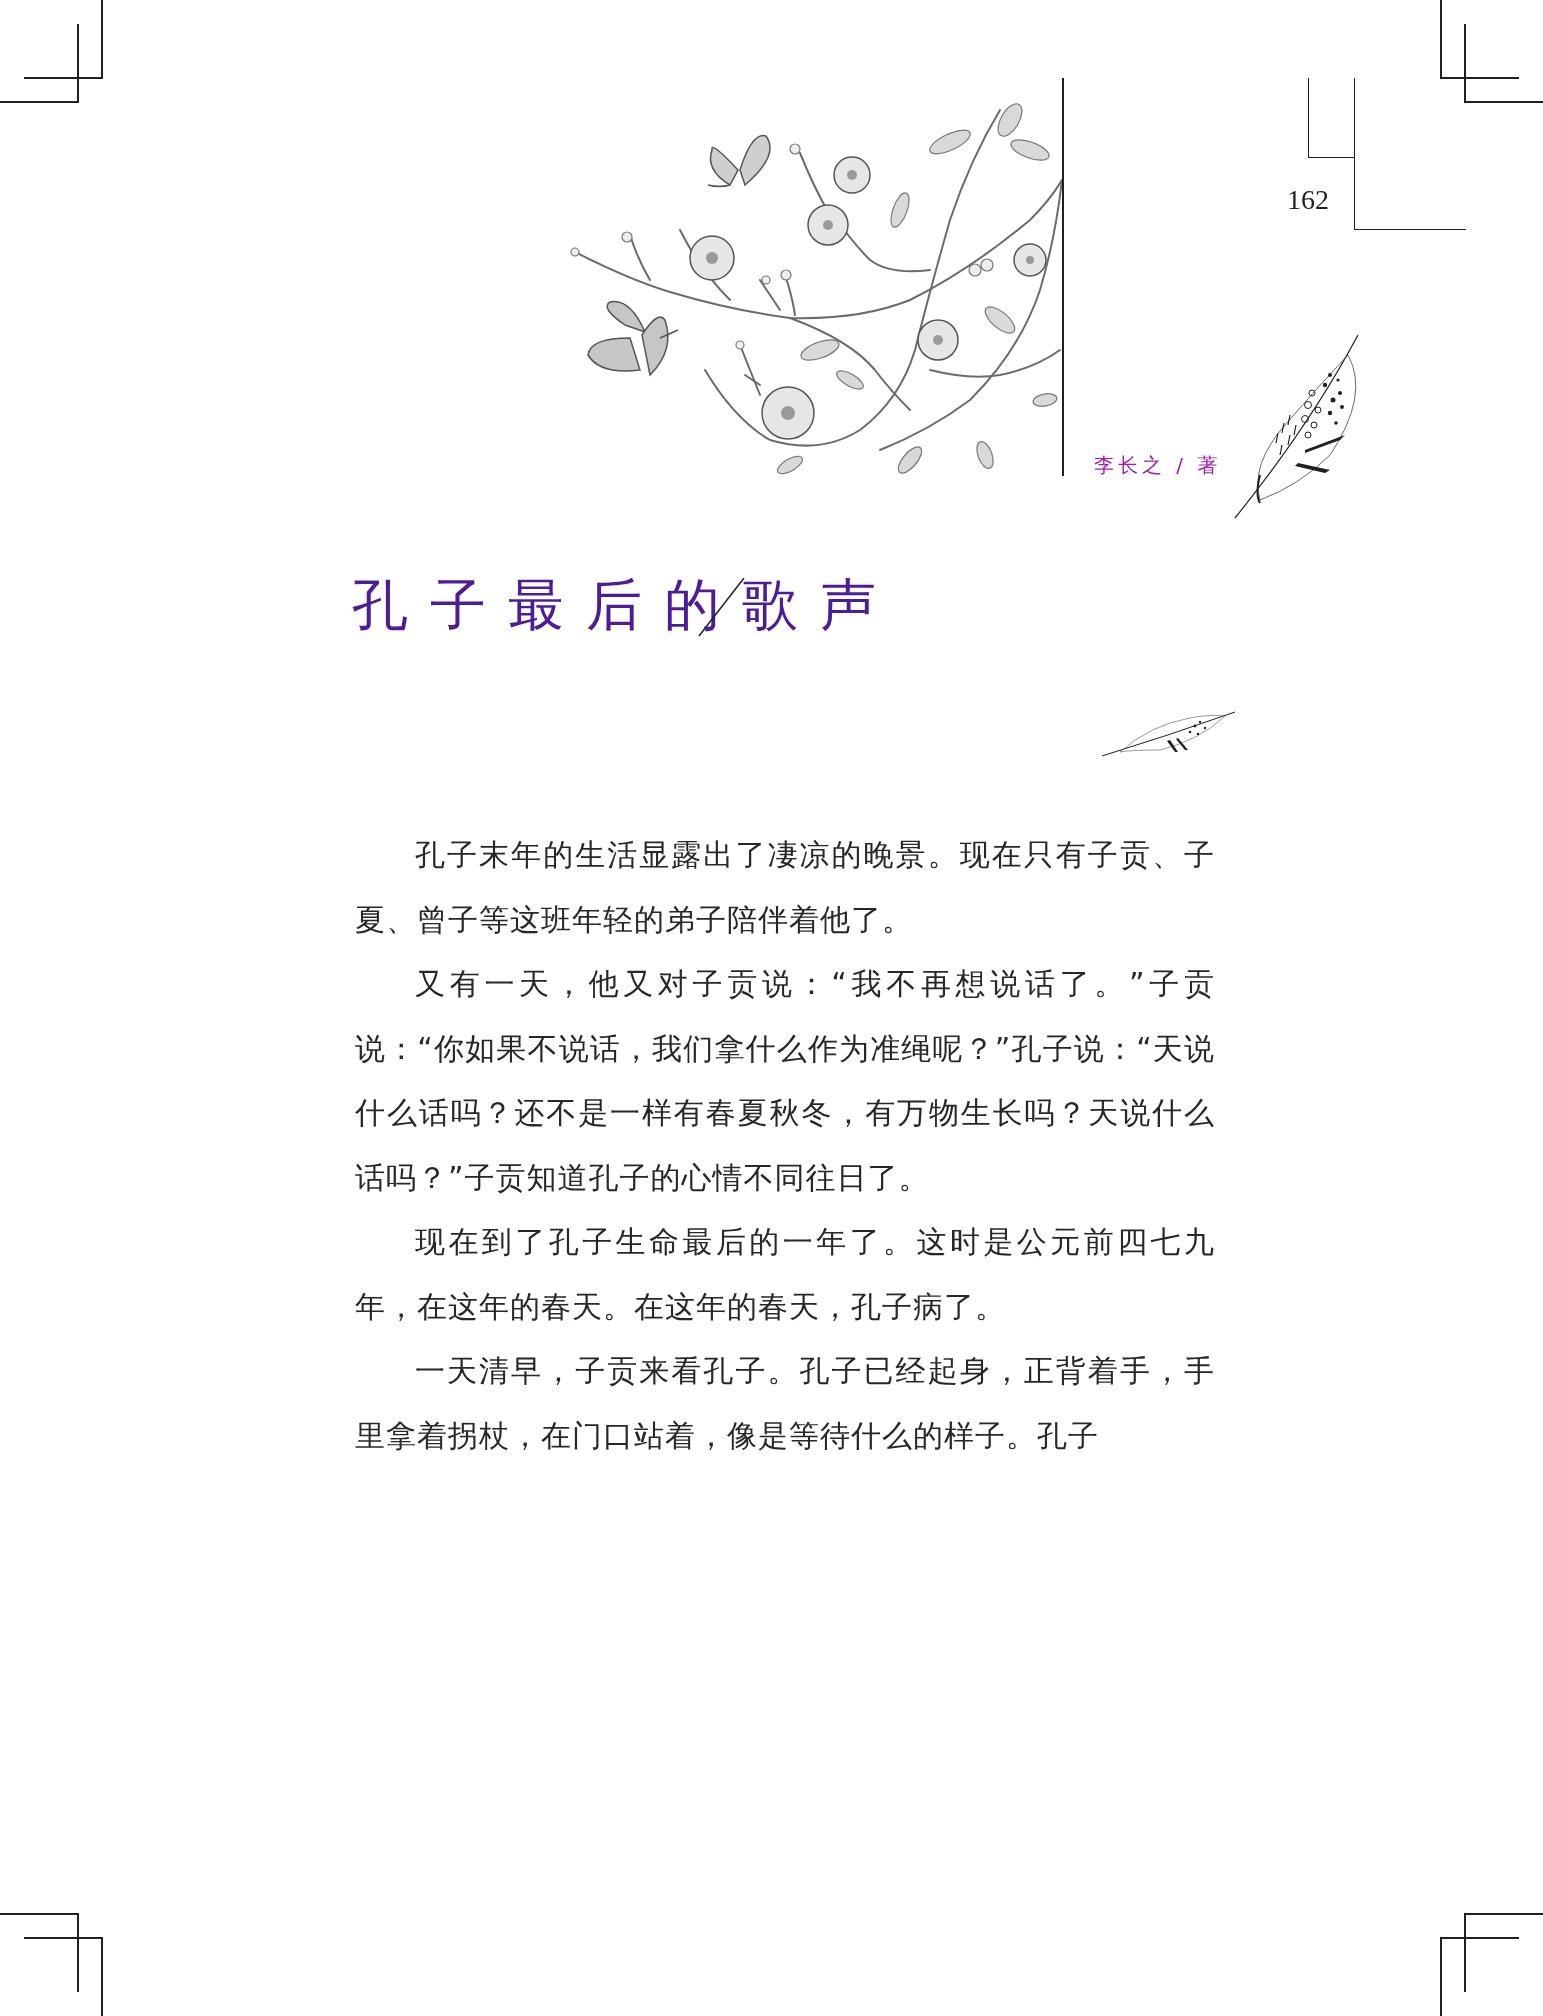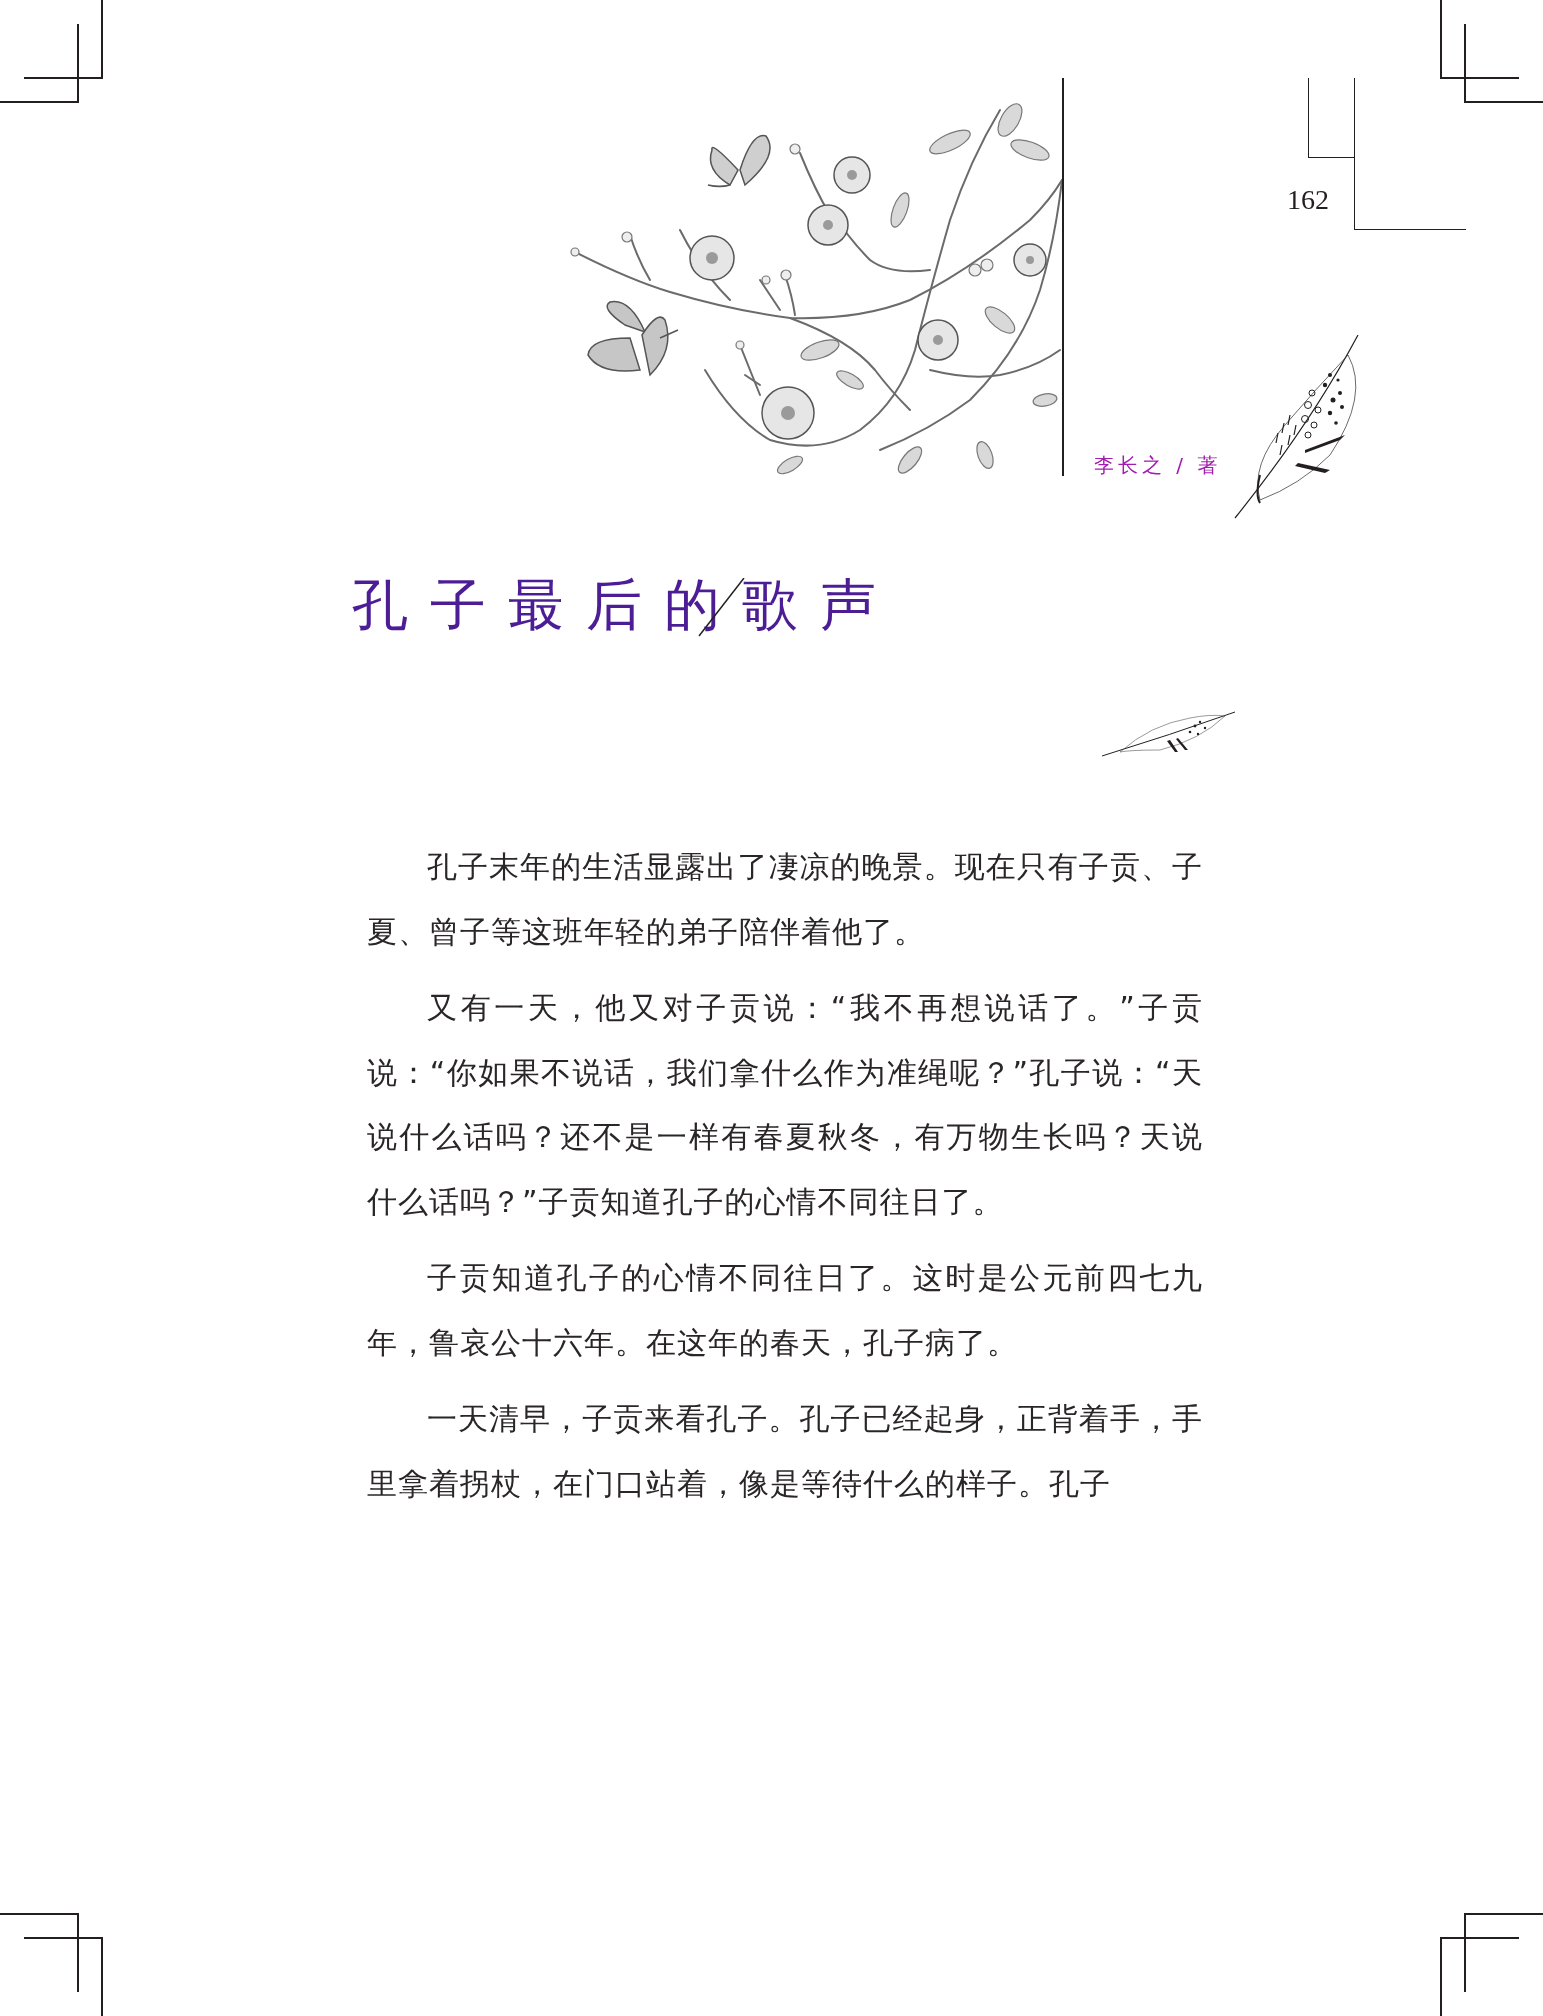--- a/index.html
+++ b/index.html
@@ -93,21 +93,21 @@
       left: 355px;
       top: 823px;
       width: 860px;
       font-size: 30px;
       line-height: 64.5px;
       color: #2a2627;
       text-align: justify;
       letter-spacing: 1px;
     }
     .body-text p {
-      margin: 12px;
+      margin: 0;
       text-indent: 2em;
     }
   </style>
 </head>
 <body>
 
 <div class="crop v" style="left:101px; top:0; height:79px;"></div>
 <div class="crop h" style="left:24px; top:77px; width:79px;"></div>
 <div class="crop v" style="left:77px; top:24px; height:79px;"></div>
 <div class="crop h" style="left:0; top:101px; width:79px;"></div>
@@ -261,15 +261,15 @@
     <circle cx="90" cy="22" r="1.3"></circle>
       <circle cx="98" cy="24" r="1.2"></circle>
   </g>
   <path d="M70 30 L78 42 L75 42 L67 31 Z" fill="#231f20"></path>
   <path d="M78 28 L88 40 L85 40 L76 29 Z" fill="#231f20"></path>
 </svg>
 
 <div class="body-text">
   <p>孔子末年的生活显露出了凄凉的晚景。现在只有子贡、子夏、曾子等这班年轻的弟子陪伴着他了。</p>
   <p>又有一天，他又对子贡说：“我不再想说话了。”子贡说：“你如果不说话，我们拿什么作为准绳呢？”孔子说：“天说什么话吗？还不是一样有春夏秋冬，有万物生长吗？天说什么话吗？”子贡知道孔子的心情不同往日了。</p>
-  <p>子贡知道孔子的心情不同往日了。这时是公元前四七九年，鲁哀公十六年。在这年的春天，孔子病了。</p>
+  <p>现在到了孔子生命最后的一年了。这时是公元前四七九年，在这年的春天。在这年的春天，孔子病了。</p>
   <p>一天清早，子贡来看孔子。孔子已经起身，正背着手，手里拿着拐杖，在门口站着，像是等待什么的样子。孔子</p>
 </div>
 
 </body></html>

